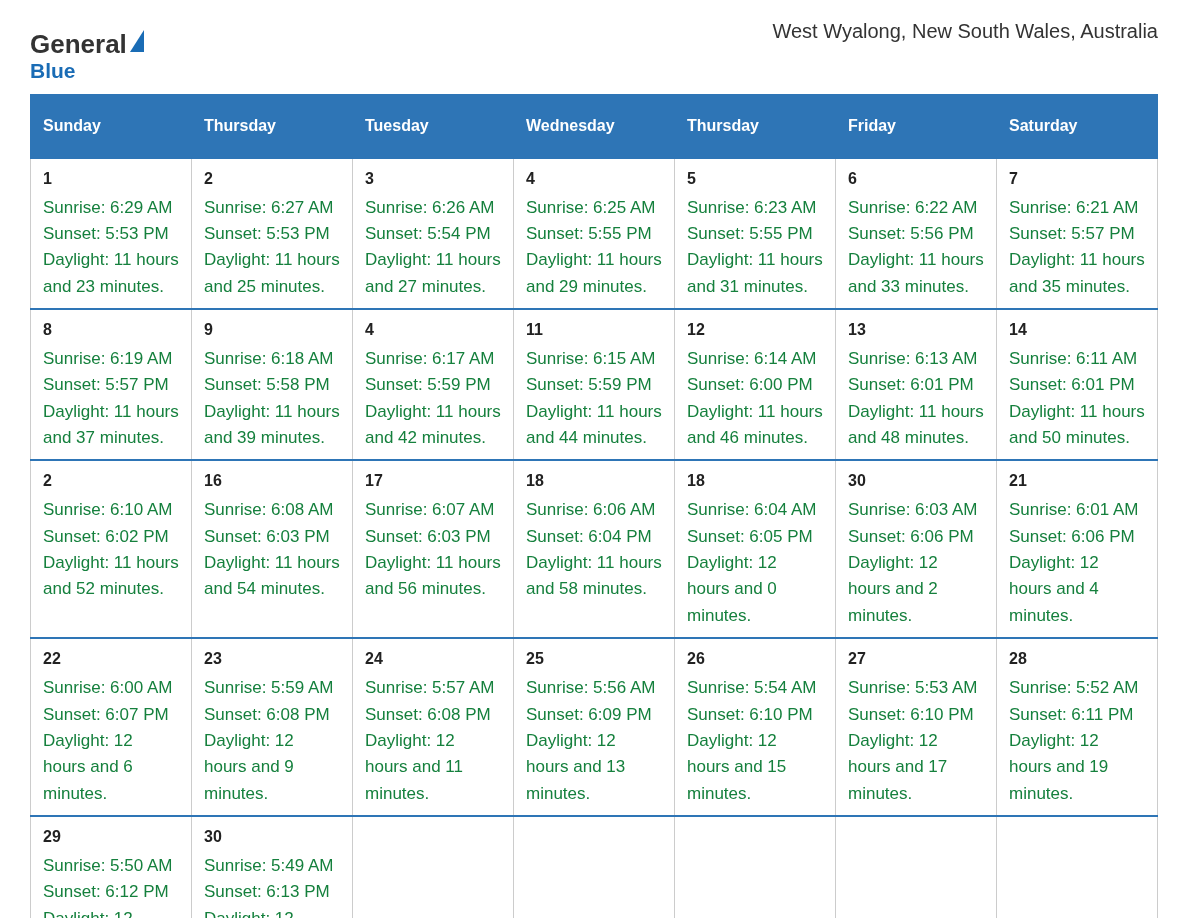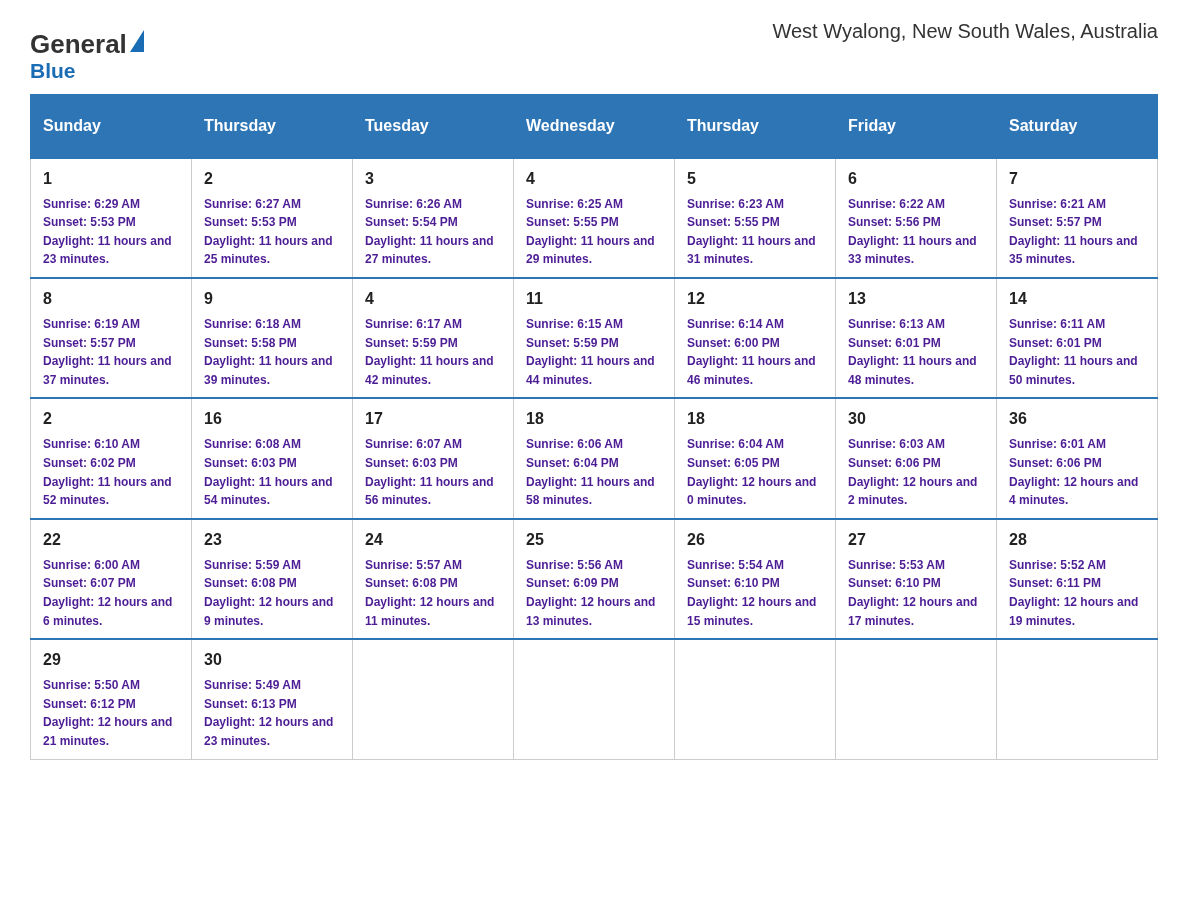--- a/index.html
+++ b/index.html
@@ -81,24 +81,23 @@
       line-height: 1.5;
     }
     .day-number {
       font-size: 16px;
       font-weight: bold;
       color: #222;
       margin-bottom: 4px;
       display: block;
     }
     .day-info {
-      font-size: 12px;
-      color: #4c1d95;
+      font-size: 17px;
+      color: #15803d;
       line-height: 1.55;
-      font-weight: bold;
     }
     .empty-cell {
       border-top: 2px solid #2e75b6;
       background: #fff;
     }
   </style>
 </head>
 <body>
 
 <div class="header-area">
@@ -210,21 +209,21 @@
         </td>
         <td>
           <span class="day-number">18</span>
           <div class="day-info">Sunrise: 6:04 AM<br>Sunset: 6:05 PM<br>Daylight: 12 hours and 0 minutes.</div>
         </td>
         <td>
           <span class="day-number">30</span>
           <div class="day-info">Sunrise: 6:03 AM<br>Sunset: 6:06 PM<br>Daylight: 12 hours and 2 minutes.</div>
         </td>
         <td>
-          <span class="day-number">36</span>
+          <span class="day-number">21</span>
           <div class="day-info">Sunrise: 6:01 AM<br>Sunset: 6:06 PM<br>Daylight: 12 hours and 4 minutes.</div>
         </td>
       </tr>
       <tr>
         <td>
           <span class="day-number">22</span>
           <div class="day-info">Sunrise: 6:00 AM<br>Sunset: 6:07 PM<br>Daylight: 12 hours and 6 minutes.</div>
         </td>
         <td>
           <span class="day-number">23</span>

